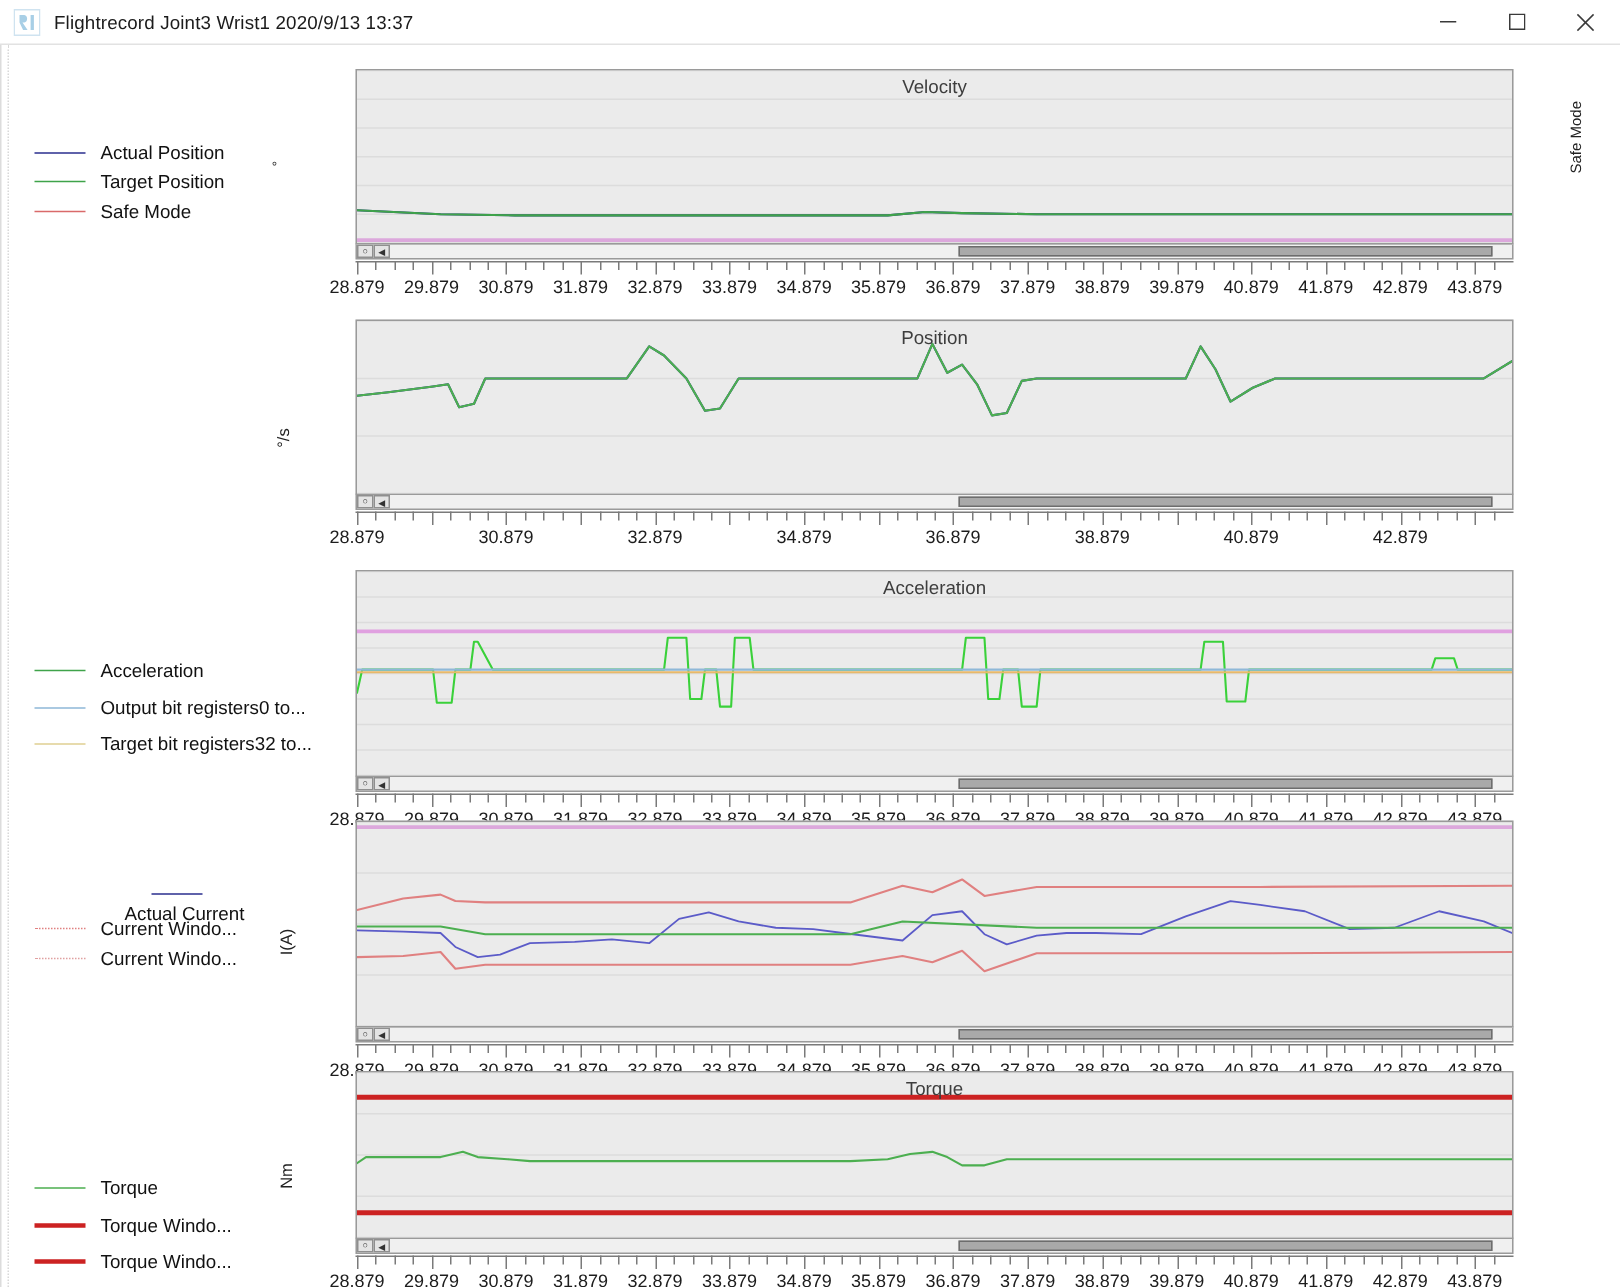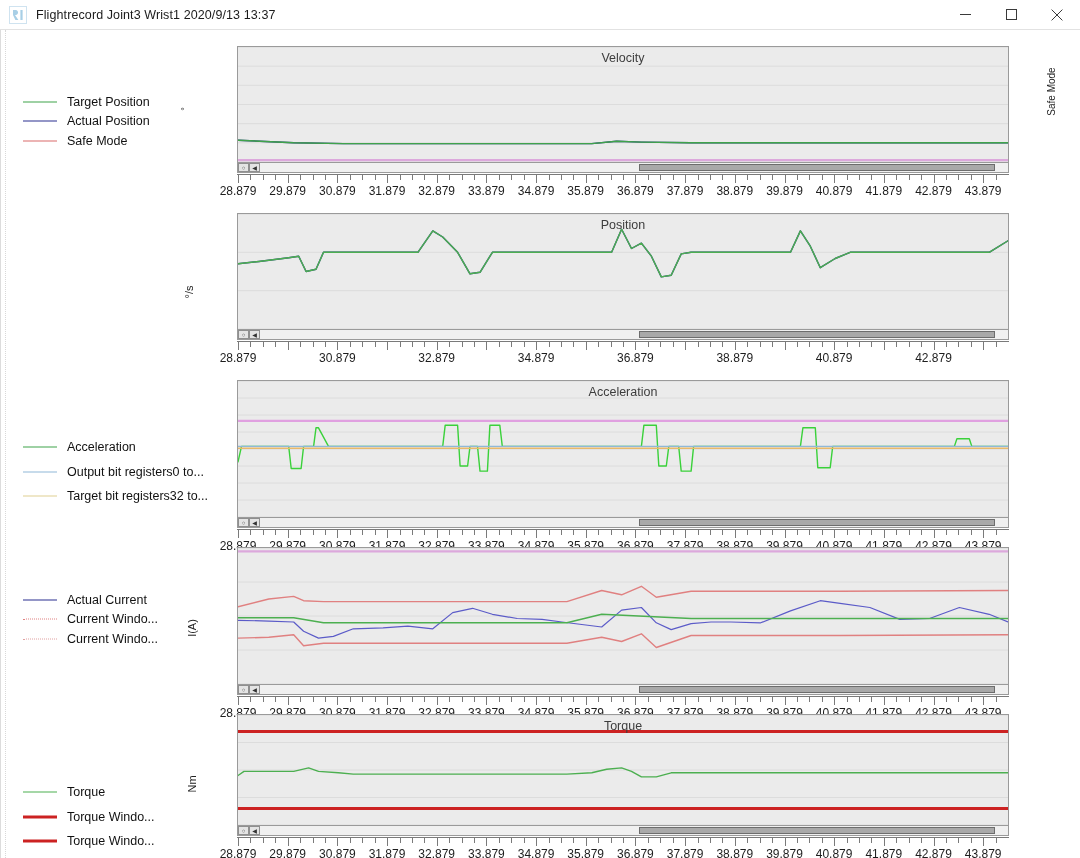--- a/index.html
+++ b/index.html
@@ -242,29 +242,29 @@
   </div>
 
   <div class="workspace">
     <div class="left-rail"></div>
 
     <div id="charts-host">
         <div class="chart-block" style="top: 14px; height: 167px;">
           <div class="legend" style="top: 48px;">
             <div class="legend-row" style="height: 19.5px;">
               <span class="legend-swatch">
+                <i style="border-top:1.6px solid #2b2f8f"></i>
+              </span>
+              <span class="legend-label">Actual Position</span>
+            </div>
+            <div class="legend-row" style="height: 19.5px;">
+              <span class="legend-swatch">
                 <i style="border-top:1.6px solid #3fa34a"></i>
               </span>
               <span class="legend-label">Target Position</span>
-            </div>
-            <div class="legend-row" style="height: 19.5px;">
-              <span class="legend-swatch">
-                <i style="border-top:1.6px solid #2b2f8f"></i>
-              </span>
-              <span class="legend-label">Actual Position</span>
             </div>
             <div class="legend-row" style="height: 19.5px;">
               <span class="legend-swatch">
                 <i style="border-top:1.6px solid #d96a6a"></i>
               </span>
               <span class="legend-label">Safe Mode</span>
             </div>
           </div>
           <div class="unit-label tiny" style="left: 182px; top: 60px;">°</div>
           <div class="axis-right-label" style="left: 1026px; top: 42px;">Safe Mode</div>
@@ -603,21 +603,21 @@
             <div class="xlabel" style="left:497.8px;">38.879</div>
             <div class="xlabel" style="left:547.5px;">39.879</div>
             <div class="xlabel" style="left:597.1px;">40.879</div>
             <div class="xlabel" style="left:646.8px;">41.879</div>
             <div class="xlabel" style="left:696.5px;">42.879</div>
             <div class="xlabel" style="left:746.2px;">43.879</div>
           </div>
         </div>
         <div class="chart-block" style="top: 515px; height: 167px;">
           <div class="legend" style="top: 45px;">
-            <div class="legend-row" style="height: 19.5px;">
+            <div class="legend-row" style="height: 19.5px; flex-direction: column;">
               <span class="legend-swatch">
                 <i style="border-top:1.6px solid #2b2f8f"></i>
               </span>
               <span class="legend-label">Actual Current</span>
             </div>
             <div class="legend-row" style="height: 19.5px;">
               <span class="legend-swatch">
                 <i style="border-top:1.6px dotted #e08080"></i>
               </span>
               <span class="legend-label">Current Windo...</span>

